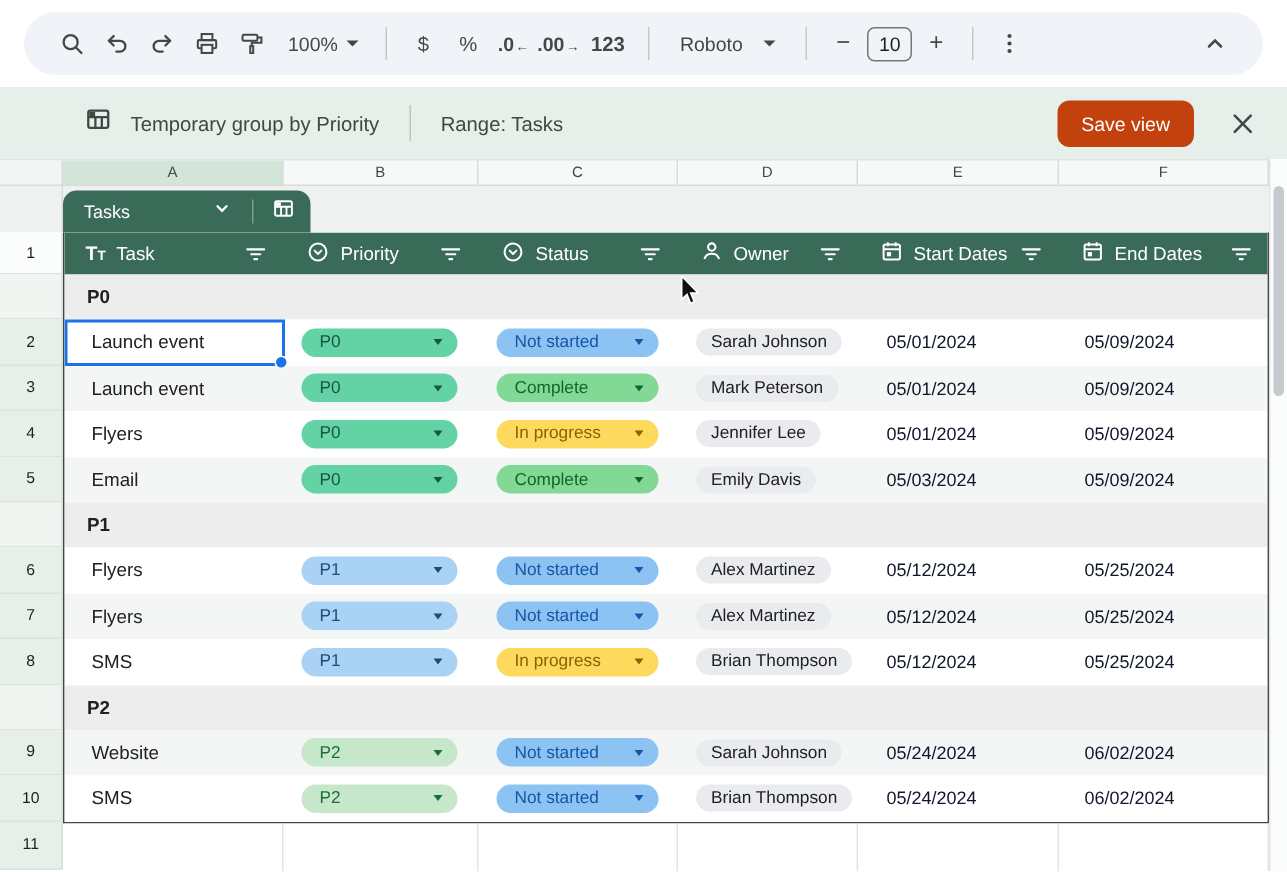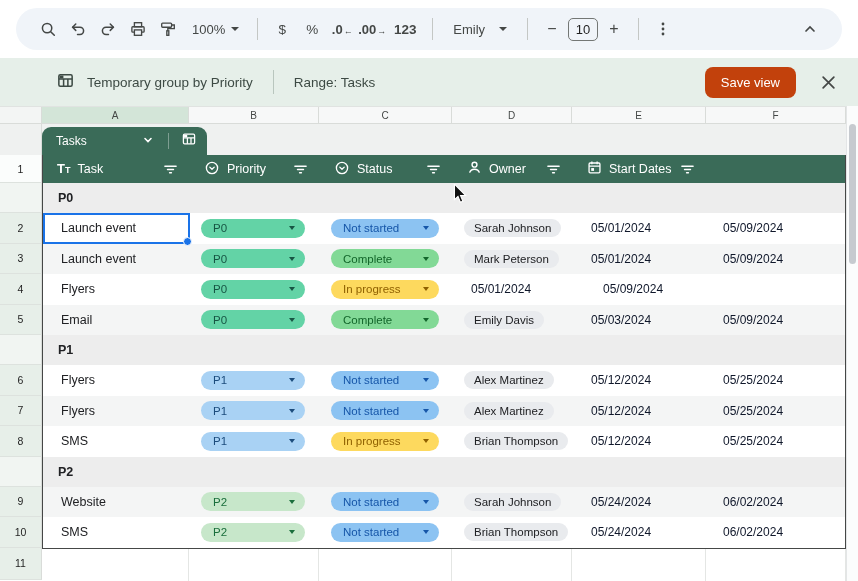--- a/index.html
+++ b/index.html
@@ -146,21 +146,21 @@
       </span>
       <span class="tbtn">
         <span class="dec">
             <span>.00</span>
             <span class="mini">→</span>
           </span>
       </span>
       <span class="tbtn tb-text" style="width:34px;font-weight:600">123</span>
       <span class="tb-div"></span>
       <span class="tb-zoom" style="gap:14px;padding:0 10px">
-        <span>Emily</span>
+        <span>Roboto</span>
         <i class="caret-dn"></i>
       </span>
       <span class="tb-div"></span>
       <span class="tbtn tb-text" style="font-size:16px">−</span>
       <span class="sizebox">10</span>
       <span class="tbtn tb-text" style="font-size:16px">+</span>
       <span class="tb-div"></span>
       <span class="tbtn">
         <svg width="16" height="16" viewBox="0 0 16 16" fill="#444746">
             <circle cx="8" cy="3" r="1.4"></circle>
@@ -287,20 +287,31 @@
     <span class="th-ico"><svg width="15" height="15" viewBox="0 0 16 16" fill="none" stroke="#fff" stroke-width="1.4">
                   <rect x="2.2" y="3.2" width="11.6" height="10.6" rx="1.2"></rect>
                   <path d="M2.2 6.6h11.6M5.2 1.6v2.8M10.8 1.6v2.8"></path>
                   <rect x="4.5" y="8.6" width="3" height="3" fill="#fff" stroke="none"></rect>
                 </svg></span>
     <span class="th-label">Start Dates</span>
     <svg class="filter" width="15" height="15" viewBox="0 0 16 16" fill="none" stroke="#fff" stroke-width="1.5" stroke-linecap="round">
                 <path d="M2 4.5h12M4.8 8h6.4M7 11.5h2"></path>
               </svg>
   </div>
+            <div class="th cell cF">
+    <span class="th-ico"><svg width="15" height="15" viewBox="0 0 16 16" fill="none" stroke="#fff" stroke-width="1.4">
+                  <rect x="2.2" y="3.2" width="11.6" height="10.6" rx="1.2"></rect>
+                  <path d="M2.2 6.6h11.6M5.2 1.6v2.8M10.8 1.6v2.8"></path>
+                  <rect x="4.5" y="8.6" width="3" height="3" fill="#fff" stroke="none"></rect>
+                </svg></span>
+    <span class="th-label">End Dates</span>
+    <svg class="filter" width="15" height="15" viewBox="0 0 16 16" fill="none" stroke="#fff" stroke-width="1.5" stroke-linecap="round">
+                <path d="M2 4.5h12M4.8 8h6.4M7 11.5h2"></path>
+              </svg>
+  </div>
           </div>
         <div id="rows">
             <div class="grow" style="background: rgb(237, 237, 237);">
               <span>P0</span>
             </div>
             <div class="row">
     <div class="cell cA taskcell">
                 <span class="tasktext">Launch event</span>
                 <div class="selbox" style="border-color: rgb(26, 115, 232);"></div>
               </div>
@@ -353,20 +364,23 @@
                   <span class="plabel">P0</span>
                   <i class="pcaret"></i>
                 </div>
     </div>
     <div class="cell cC">
       <div class="pill stat" style="background: rgb(253, 217, 94); color: rgb(143, 96, 0);">
                   <span class="plabel">In progress</span>
                   <i class="pcaret"></i>
                 </div>
     </div>
+    <div class="cell cD">
+                <span class="chip" style="background: rgb(233, 235, 238);">Jennifer Lee</span>
+              </div>
     <div class="cell cE date">05/01/2024</div>
     <div class="cell cF date">05/09/2024</div>
   </div>
             <div class="row shade" style="background: rgb(244, 245, 245);">
     <div class="cell cA taskcell">
                 <span class="tasktext">Email</span>
               </div>
     <div class="cell cB">
       <div class="pill prio" style="background: rgb(99, 211, 166); color: rgb(23, 85, 68);">
                   <span class="plabel">P0</span>

